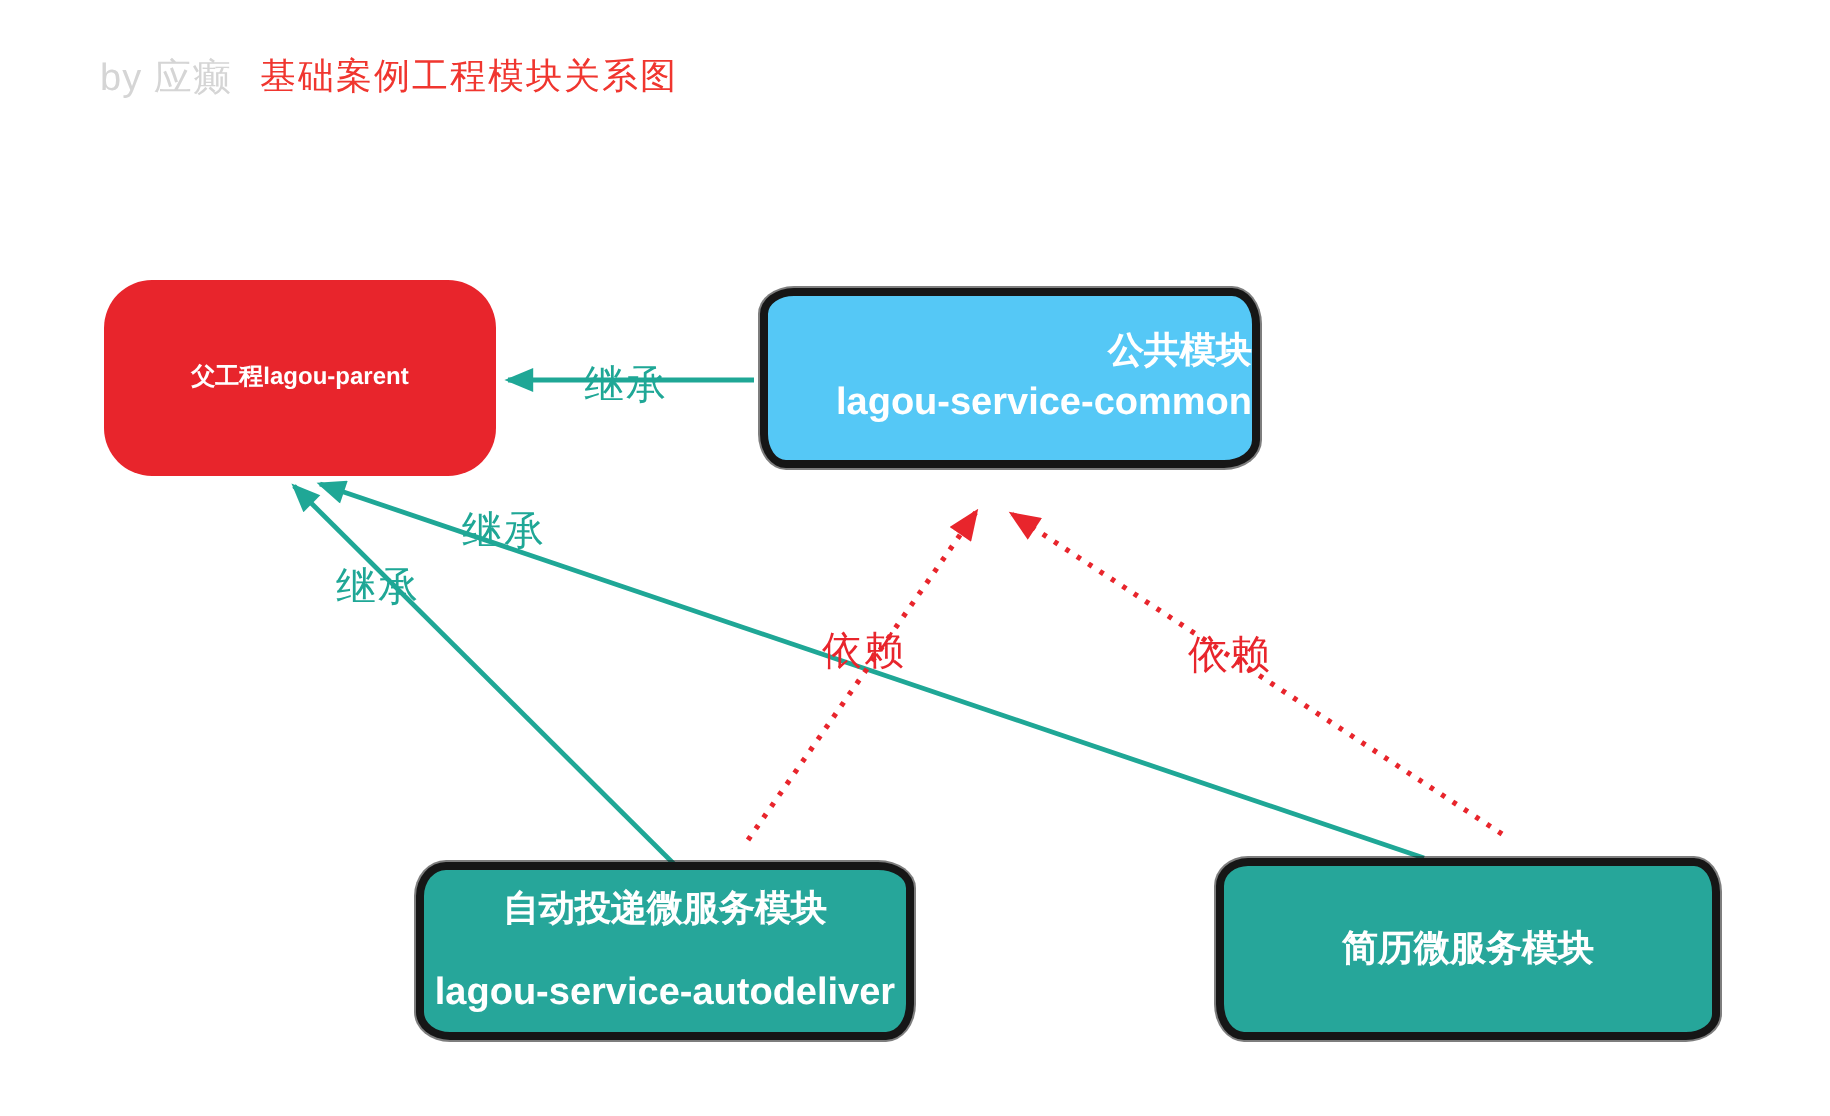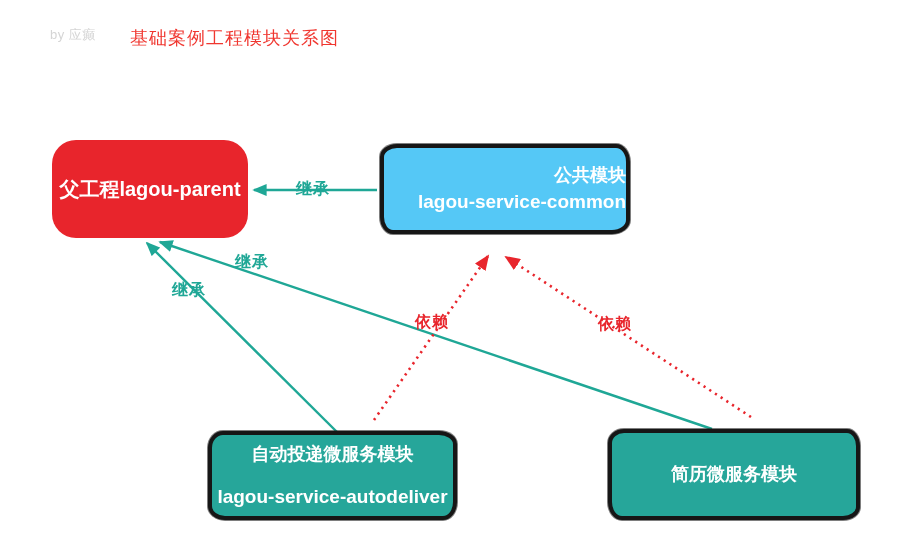--- a/index.html
+++ b/index.html
@@ -17,21 +17,21 @@
   .stage {
     position: relative;
     width: 915px;
     height: 558px;
     background: #ffffff;
     overflow: hidden;
   }
   .byline {
     position: absolute;
     left: 50px; top: 26px;
-    font-size: 13px;
+    font-size: 19px;
     font-weight: 500;
     color: var(--byline-gray);
     letter-spacing: 0.5px;
   }
   .diagram-title {
     position: absolute;
     left: 130px; top: 26px;
     font-size: 18px;
     font-weight: 500;
     color: var(--title-red);
@@ -52,21 +52,21 @@
     justify-content: center;
     color: #ffffff;
     text-align: center;
     line-height: 1.45;
   }
   .node-parent {
     left: 52px; top: 140px;
     width: 196px; height: 98px;
     background: var(--red);
     border-radius: 24px;
-    font-size: 20px;
+    font-size: 12px;
     font-weight: 600;
   }
   .sketch {
     border: 4px solid var(--ink);
     box-shadow: 0 0 0 1px rgba(20,20,20,0.55);
   }
   .node-common {
     left: 380px; top: 144px;
     width: 250px; height: 90px;
     background: var(--blue);
@@ -91,22 +91,22 @@
     border-radius: 16px 13px 17px 14px / 14px 17px 13px 18px;
     font-size: 18px;
     font-weight: 600;
   }
   .node .line2 { font-size: 19px; }
   .edge-label {
     position: absolute;
     z-index: 3;
     width: 44px;
     text-align: center;
-    font-size: 16px;
-    font-weight: 700;
+    font-size: 20px;
+    font-weight: 400;
     letter-spacing: 1px;
   }
   .edge-label.inherit { color: var(--arrow-teal); }
   .edge-label.depend  { color: var(--red); }
   .lbl-inherit-common      { left: 291px; top: 179px; }
   .lbl-inherit-autodeliver { left: 167px; top: 280px; }
   .lbl-inherit-resume      { left: 230px; top: 252px; }
   .lbl-depend-autodeliver  { left: 410px; top: 312px; }
   .lbl-depend-resume       { left: 593px; top: 314px; }
 </style>

